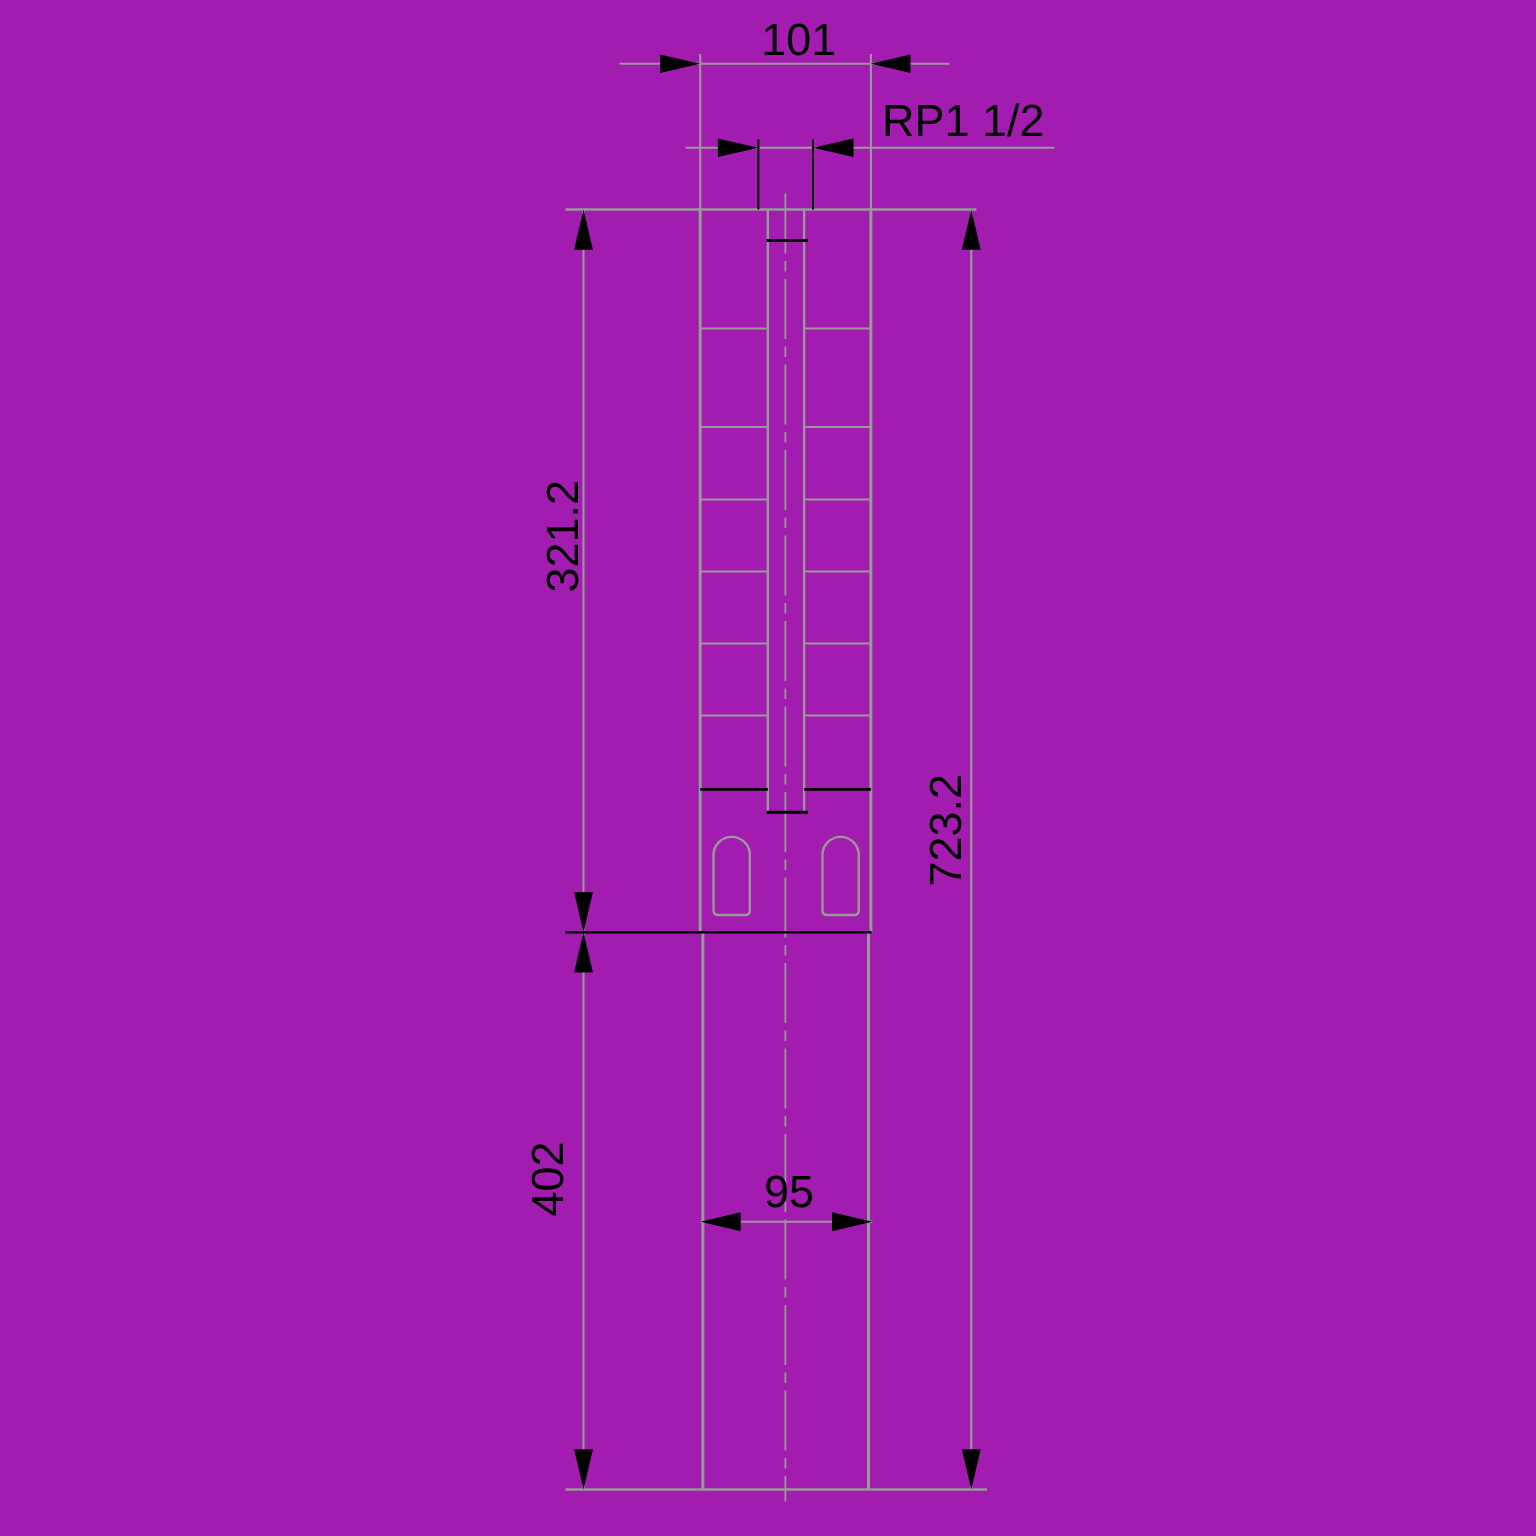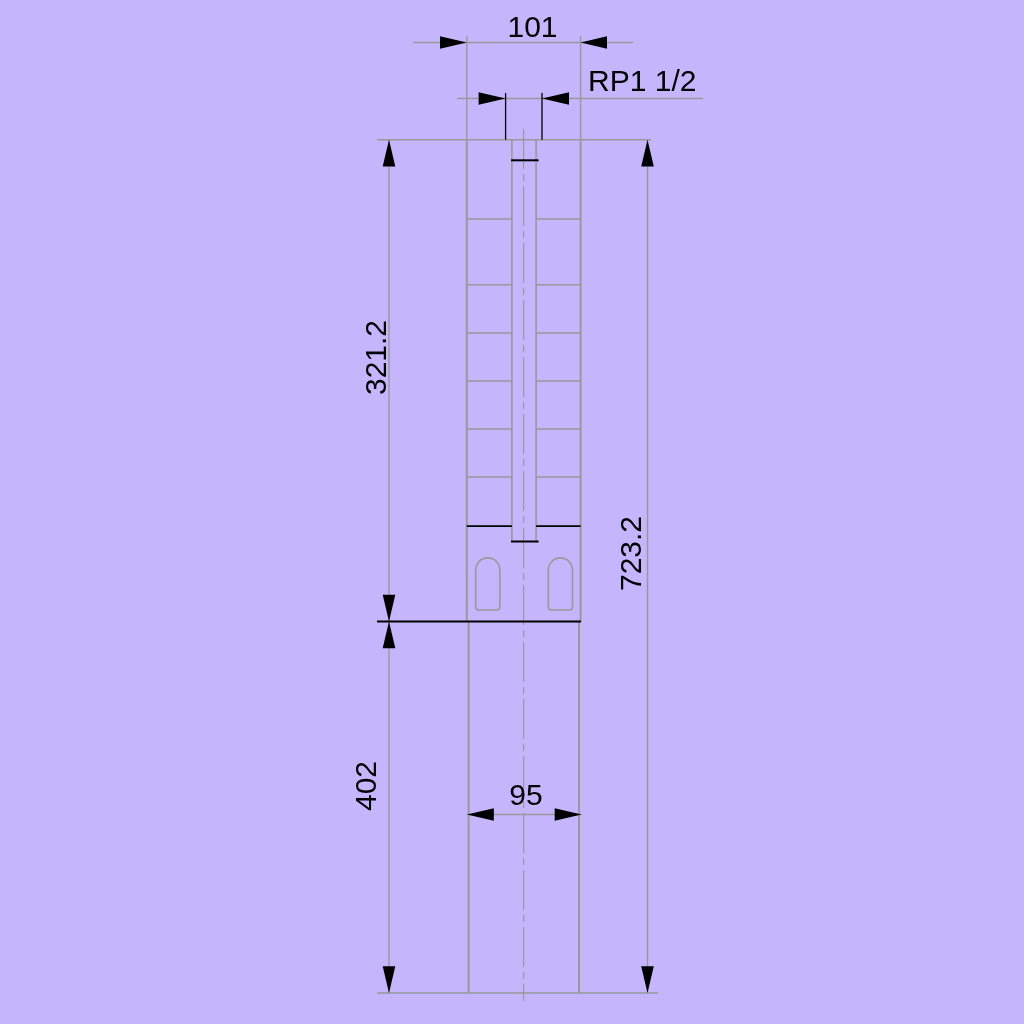--- a/index.html
+++ b/index.html
@@ -6,21 +6,21 @@
     margin: 0;
     padding: 0;
     background: #ffffff;
     width: 1024px;
     height: 1024px;
     overflow: hidden;
   }
   .drawing-wrap {
     width: 1024px;
     height: 1024px;
-    background: #c4b5fd;
+    background: #a21caf;
   }
   svg text {
     font-family: "Liberation Sans", "DejaVu Sans", sans-serif;
     font-size: 30px;
     fill: #000000;
   }
   .thin  { stroke-width: 1.4; }
   .mid   { stroke-width: 1.6; }
   .thick { stroke-width: 2; }
   .nofill { fill: none; }

